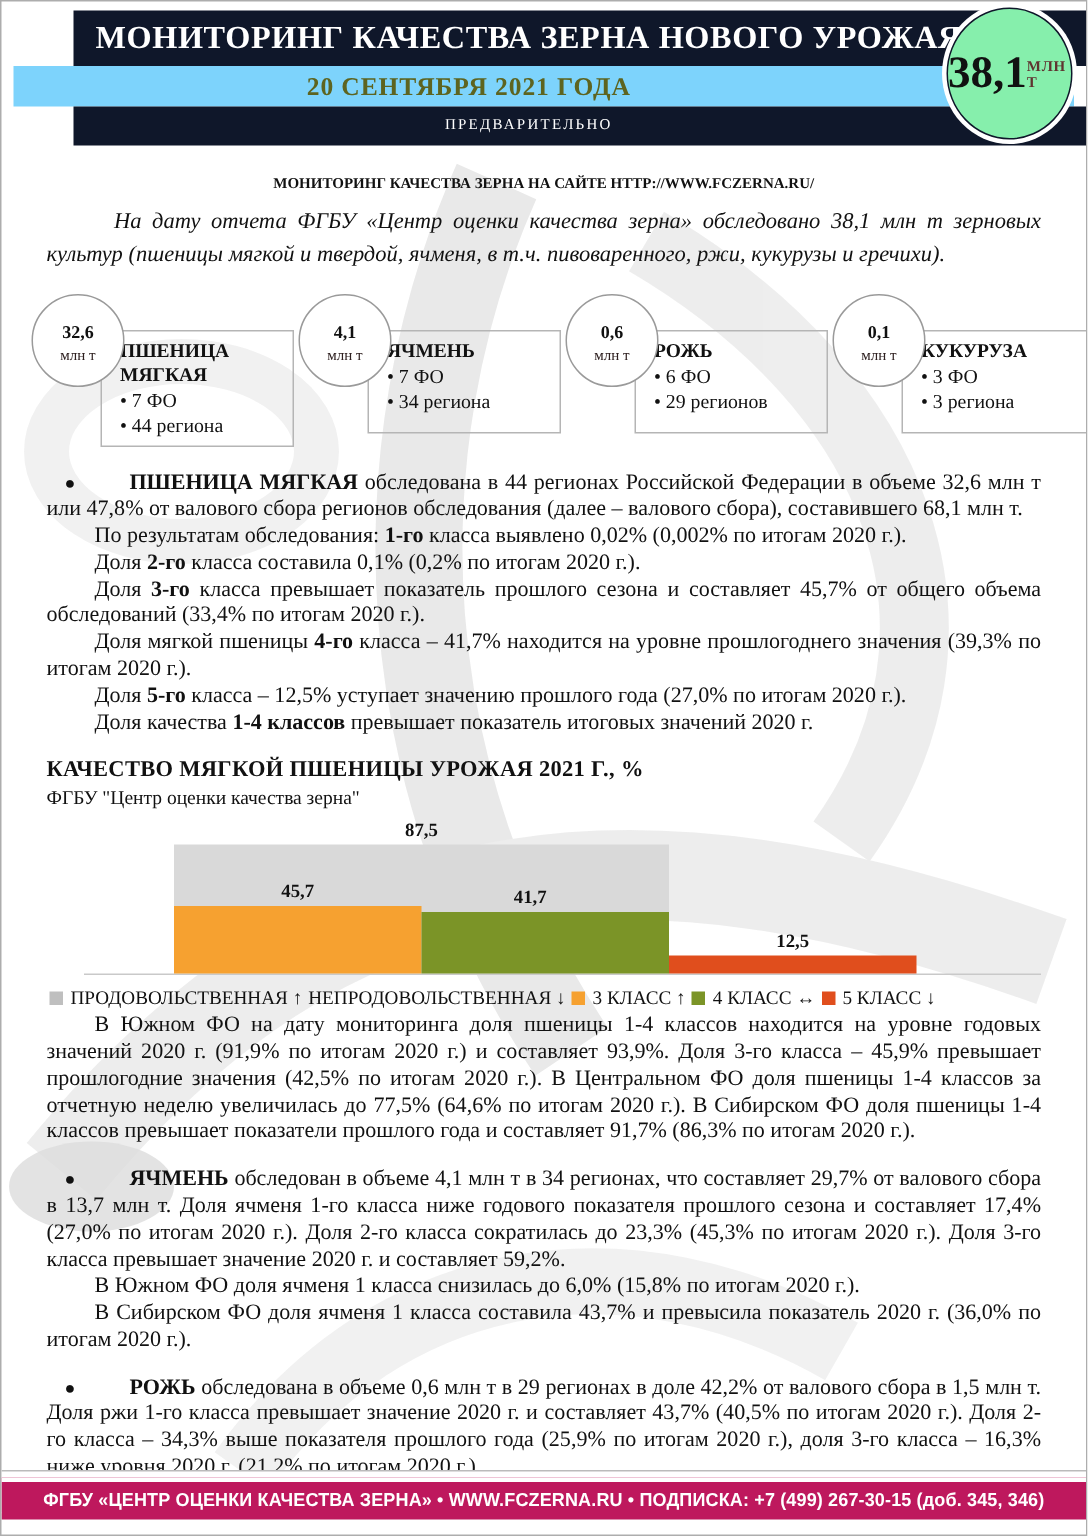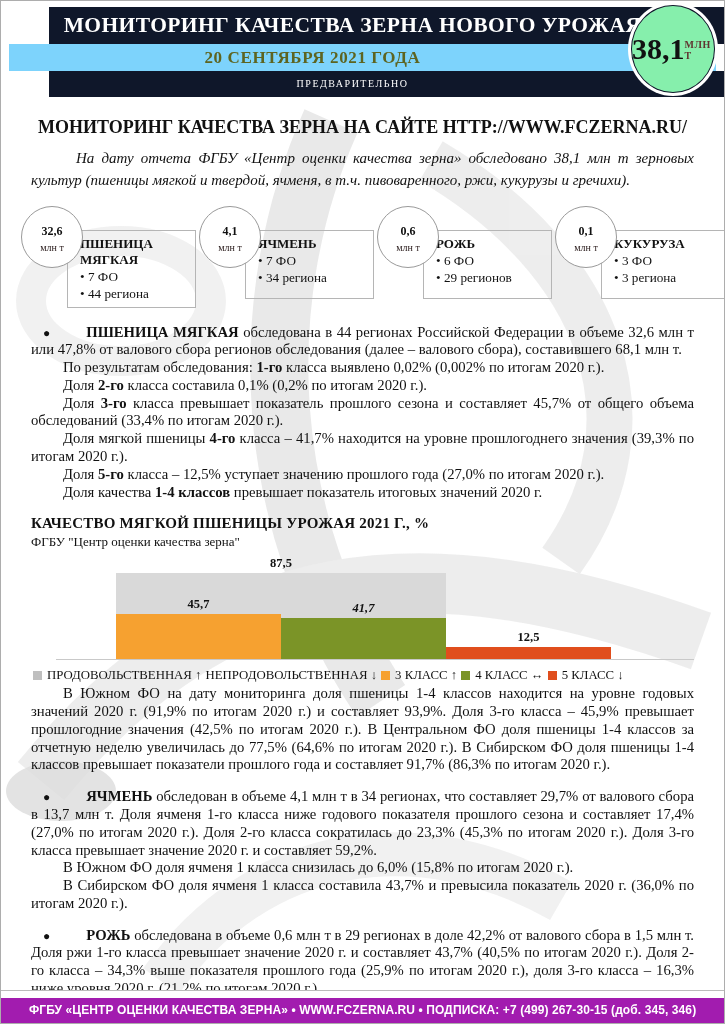--- a/index.html
+++ b/index.html
@@ -13,21 +13,21 @@
   .band{box-sizing:border-box;width:100%;padding-right:100px;text-align:center;}
   .band-olive{background:#0f172a;color:#fff;margin-left:40px;}
   .band-title{height:37px;line-height:37px;font-weight:bold;font-size:21.5px;letter-spacing:.4px;}
   .band-white{height:27px;line-height:27px;background:#7dd3fc;color:#5d6420;font-weight:bold;font-size:17px;letter-spacing:.6px;}
   .band-sub{height:26px;line-height:26px;font-size:10px;letter-spacing:1.5px;}
   .badge{position:absolute;top:-2px;right:1px;width:82px;height:86px;background:#86efac;border:1px solid #0f172a;
          border-radius:50%;box-shadow:0 0 0 3px #fff;display:flex;flex-direction:row;align-items:center;justify-content:center;z-index:2;}
   .badge-val{font-weight:bold;font-size:30px;line-height:30px;color:#111;}
   .badge-unit{font-weight:bold;font-size:10px;color:#5f3430;letter-spacing:.5px;margin-top:2px;}
   
-  .siteline{margin-top:20px;text-align:center;font-weight:bold;font-size:18px;}
+  .siteline{margin-top:20px;text-align:center;font-weight:bold;font-size:10px;}
   .intro{margin:10px 30px 0 30px;font-size:15px;line-height:1.45;text-align:justify;text-indent:45px;font-style:italic;}
   
   .crops{display:flex;margin:12px 6px 0 14px;height:106px;}
   .crop{position:relative;width:178px;flex:0 0 auto;}
   .crop-circle{position:absolute;left:6px;top:2px;width:60px;height:60px;border:1px solid #9a9a9a;border-radius:50%;
                background:#fff;display:flex;flex-direction:column;align-items:center;justify-content:center;z-index:2;}
   .crop-val{font-weight:bold;font-size:12px;line-height:20px;}
   .crop-unit{font-size:10px;color:#2e2020;margin-top:1px;}
   .crop-box{position:absolute;left:52px;top:26px;width:110px;min-height:57px;border:1px solid #b5b5b5;background:rgba(255,255,255,.0);
             padding:5px 5px 5px 12px;}
@@ -47,21 +47,21 @@
   .plot{position:relative;margin:18px 30px 0 30px;height:92px;}
   .baseline{position:absolute;left:25px;right:0;bottom:0;height:1px;background:#c9c9c9;}
   .bar{position:absolute;bottom:1px;}
   .bar-label{position:absolute;text-align:center;font-weight:bold;font-size:12.5px;}
   
   .legend{display:flex;align-items:center;margin:8px 30px 0 32px;font-size:12.8px;gap:4px;white-space:nowrap;}
   .legend-item{display:flex;align-items:center;gap:5px;}
   .swatch{width:9px;height:9px;display:inline-block;}
   
   .footnote{margin:10px 30px 0 90px;font-size:12.4px;}
-  .footer{position:absolute;left:0;right:0;bottom:0;height:25px;background:#a21caf;border-top:3px solid #fff;
+  .footer{position:absolute;left:0;right:0;bottom:0;height:25px;background:#be185d;border-top:3px solid #fff;
           box-shadow:0 -4px 0 0 #fff, 0 -5px 0 0 #bbb;display:flex;align-items:center;justify-content:center;}
   .footer-text{color:#fff;font-family:"Liberation Sans","DejaVu Sans",sans-serif;font-weight:bold;font-size:12.5px;
                transform:scaleX(.96);letter-spacing:.1px;}
 </style>
 </head>
 <body>
 
 <div class="page">
 
   <svg class="wm" viewBox="0 0 723 1022" xmlns="http://www.w3.org/2000/svg">
@@ -161,21 +161,21 @@
       <div class="chart-sub">ФГБУ "Центр оценки качества зерна"</div>
     </div>
 
     <div class="plot" id="chart-plot">
       <div class="baseline"></div>
     <div class="bar" style="left: 85px; width: 330px; height: 86px; background: rgb(217, 217, 217);"></div>
         <div class="bar-label" style="left: 85px; width: 330px; bottom: 89px;">87,5</div>
         <div class="bar" style="left: 85px; width: 165px; height: 45px; background: rgb(246, 161, 48);"></div>
         <div class="bar-label" style="left: 85px; width: 165px; bottom: 48px;">45,7</div>
         <div class="bar" style="left: 250px; width: 165px; height: 41px; background: rgb(123, 148, 39);"></div>
-        <div class="bar-label" style="left: 250px; width: 165px; bottom: 44px; font-style: italic;">41,7</div>
+        <div class="bar-label" style="left: 240px; width: 165px; bottom: 44px;">41,7</div>
         <div class="bar" style="left: 415px; width: 165px; height: 12px; background: rgb(224, 78, 29);"></div>
         <div class="bar-label" style="left: 415px; width: 165px; bottom: 15px;">12,5</div>
       </div>
 
     <div class="legend" id="chart-legend">
         <span class="legend-item">
           <span class="swatch" style="background: rgb(191, 191, 191);"></span>
           <span>ПРОДОВОЛЬСТВЕННАЯ ↑</span>
         </span>
         <span class="legend-item">

